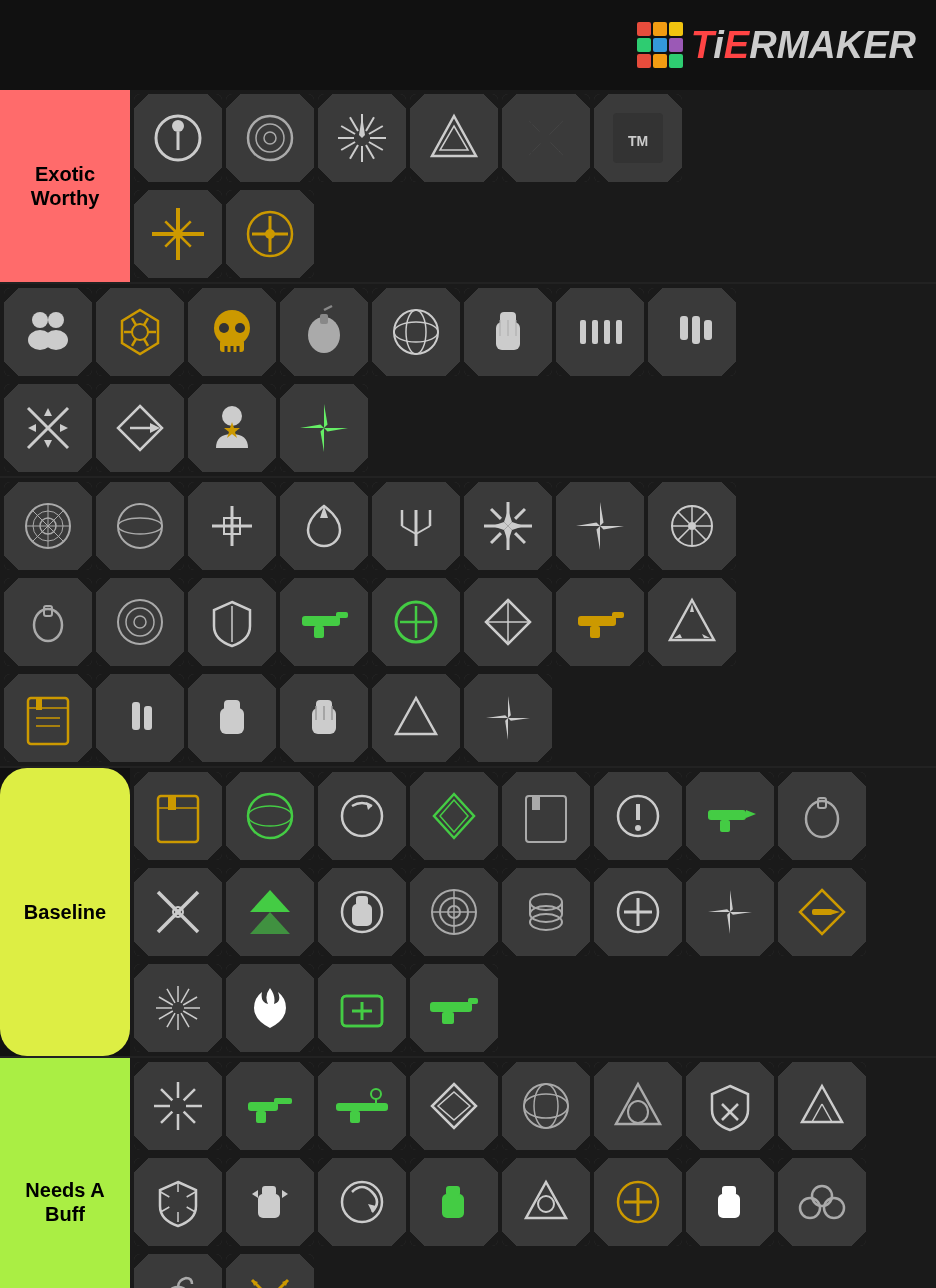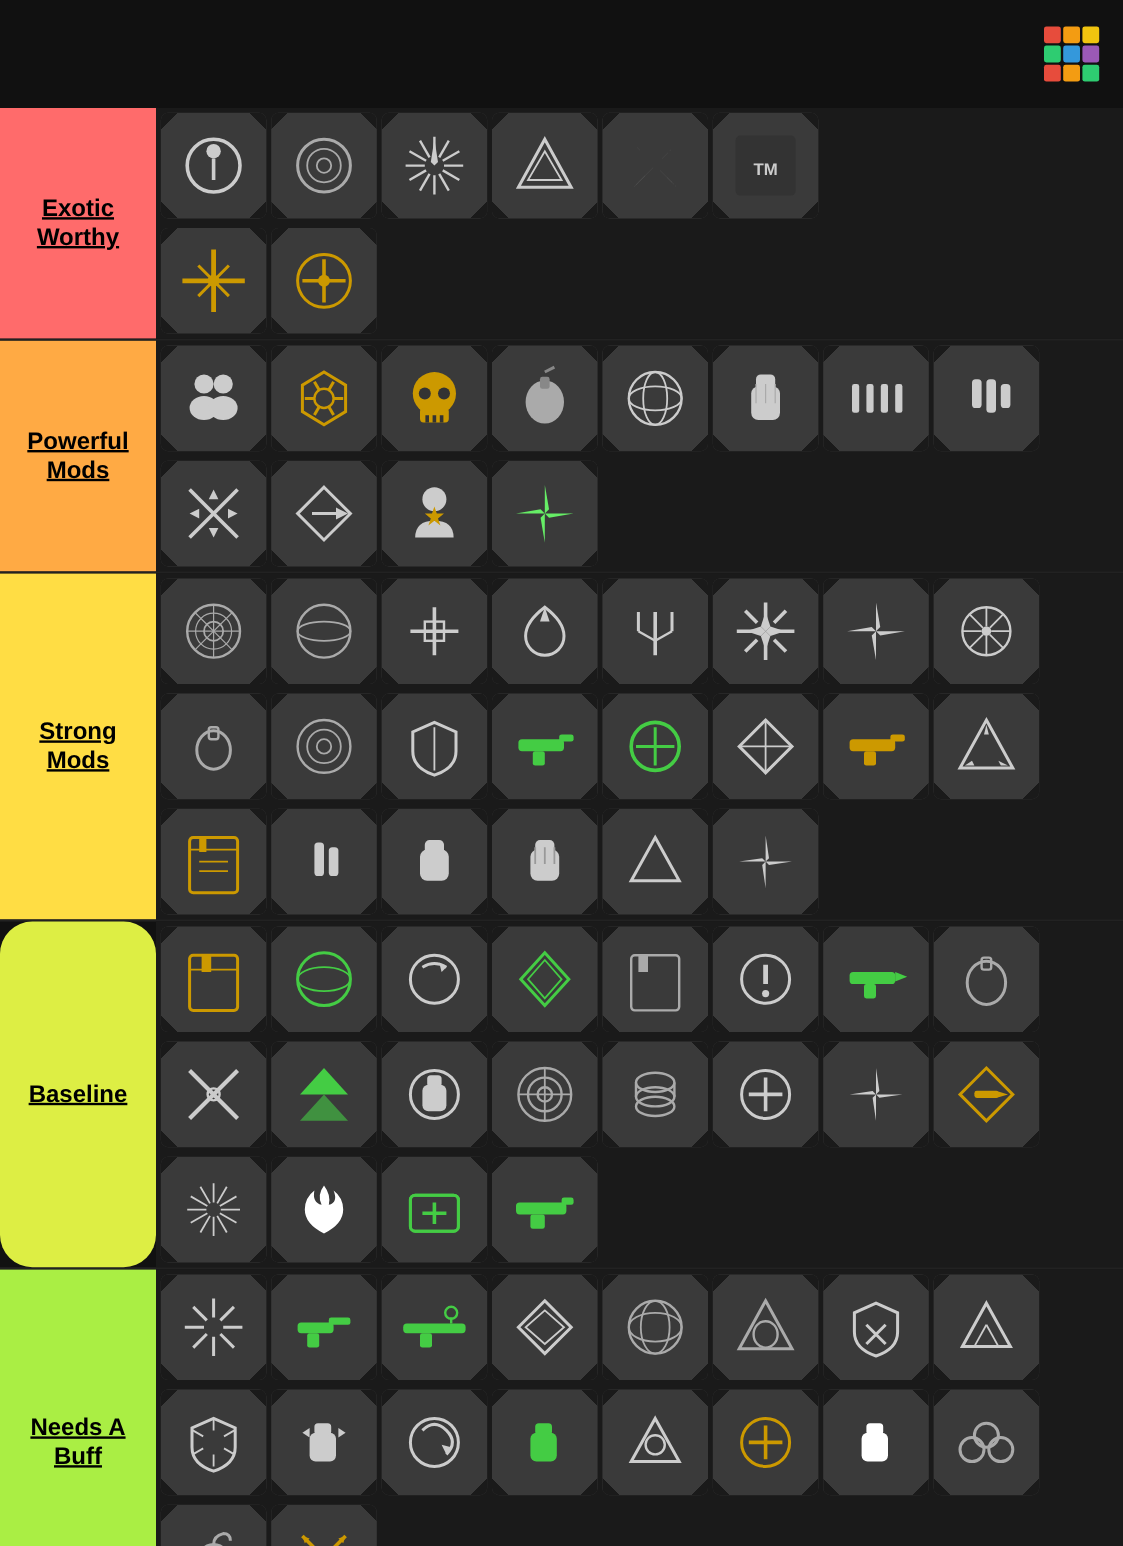--- a/index.html
+++ b/index.html
@@ -23,21 +23,20 @@
       min-width: 130px;
       display: flex;
       align-items: center;
       justify-content: center;
       font-size: 20px;
       font-weight: bold;
       color: #000;
       text-align: center;
       padding: 8px;
       line-height: 1.2;
-      text-decoration: underline;
     }
     .tier-content {
       flex: 1;
       display: flex;
       flex-direction: column;
       background: #1a1a1a;
     }
     .tier-row-items {
       display: flex;
       flex-direction: row;
@@ -124,20 +123,23 @@
           <div class="logo-dot" style="background: rgb(231, 76, 60);"></div>
           <div class="logo-dot" style="background: rgb(243, 156, 18);"></div>
           <div class="logo-dot" style="background: rgb(241, 196, 15);"></div>
           <div class="logo-dot" style="background: rgb(46, 204, 113);"></div>
           <div class="logo-dot" style="background: rgb(52, 152, 219);"></div>
           <div class="logo-dot" style="background: rgb(155, 89, 182);"></div>
           <div class="logo-dot" style="background: rgb(231, 76, 60);"></div>
           <div class="logo-dot" style="background: rgb(243, 156, 18);"></div>
           <div class="logo-dot" style="background: rgb(46, 204, 113);"></div>
         </div>
+      <div class="logo-text">
+        <span>T</span>i<span>E</span>RMAKER
+      </div>
     </div>
   </div>
 
   <div id="tier-rows-container">
       <div class="tier-row">
         <div class="tier-label" style="background: rgb(255, 107, 107);">Exotic Worthy</div>
         <div class="tier-content">
           <div class="tier-row-items">
             <div class="mod-item">
               <svg viewBox="0 0 60 60">
@@ -214,21 +216,20 @@
                 <circle cx="30" cy="30" r="22" fill="none" stroke="#cc9900" stroke-width="2.5"></circle>
                 <line x1="30" y1="12" x2="30" y2="48" stroke="#cc9900" stroke-width="3"></line>
                 <line x1="12" y1="30" x2="48" y2="30" stroke="#cc9900" stroke-width="3"></line>
                 <circle cx="30" cy="30" r="5" fill="#cc9900"></circle>
               </svg>
             </div>
           </div>
         </div>
       </div>
       <div class="tier-row">
-        <div class="tier-label" style="background: rgb(255, 170, 68);">Powerful Mods</div>
         <div class="tier-content">
           <div class="tier-row-items">
             <div class="mod-item">
               <svg viewBox="0 0 60 60">
                 <circle cx="22" cy="18" r="8" fill="#ccc"></circle>
                 <circle cx="38" cy="18" r="8" fill="#ccc"></circle>
                 <ellipse cx="22" cy="38" rx="12" ry="10" fill="#ccc"></ellipse>
                 <ellipse cx="38" cy="38" rx="12" ry="10" fill="#ccc"></ellipse>
               </svg>
             </div>
@@ -324,21 +325,20 @@
                 <polygon points="30,30 30,6 33.53553390593274,26.464466094067262" fill="#66ee66"></polygon>
                 <polygon points="30,30 54,30 33.53553390593274,33.53553390593274" fill="#66ee66"></polygon>
                 <polygon points="30,30 30,54 26.464466094067262,33.53553390593274" fill="#66ee66"></polygon>
                 <polygon points="30,30 6,30.000000000000004 26.464466094067262,26.464466094067262" fill="#66ee66"></polygon>
               </svg>
             </div>
           </div>
         </div>
       </div>
       <div class="tier-row">
-        <div class="tier-label" style="background: rgb(255, 221, 68);">Strong Mods</div>
         <div class="tier-content">
           <div class="tier-row-items">
             <div class="mod-item">
               <svg viewBox="0 0 60 60">
                 <circle cx="30" cy="30" r="22" fill="none" stroke="#aaa" stroke-width="2"></circle>
                 <line x1="30" y1="30" x2="52" y2="30" stroke="#aaa" stroke-width="1"></line>
                 <line x1="30" y1="30" x2="45.55634918610404" y2="45.55634918610404" stroke="#aaa" stroke-width="1"></line>
                 <line x1="30" y1="30" x2="30" y2="52" stroke="#aaa" stroke-width="1"></line>
                 <line x1="30" y1="30" x2="14.443650813895957" y2="45.55634918610404" stroke="#aaa" stroke-width="1"></line>
                 <line x1="30" y1="30" x2="8" y2="30.000000000000004" stroke="#aaa" stroke-width="1"></line>

